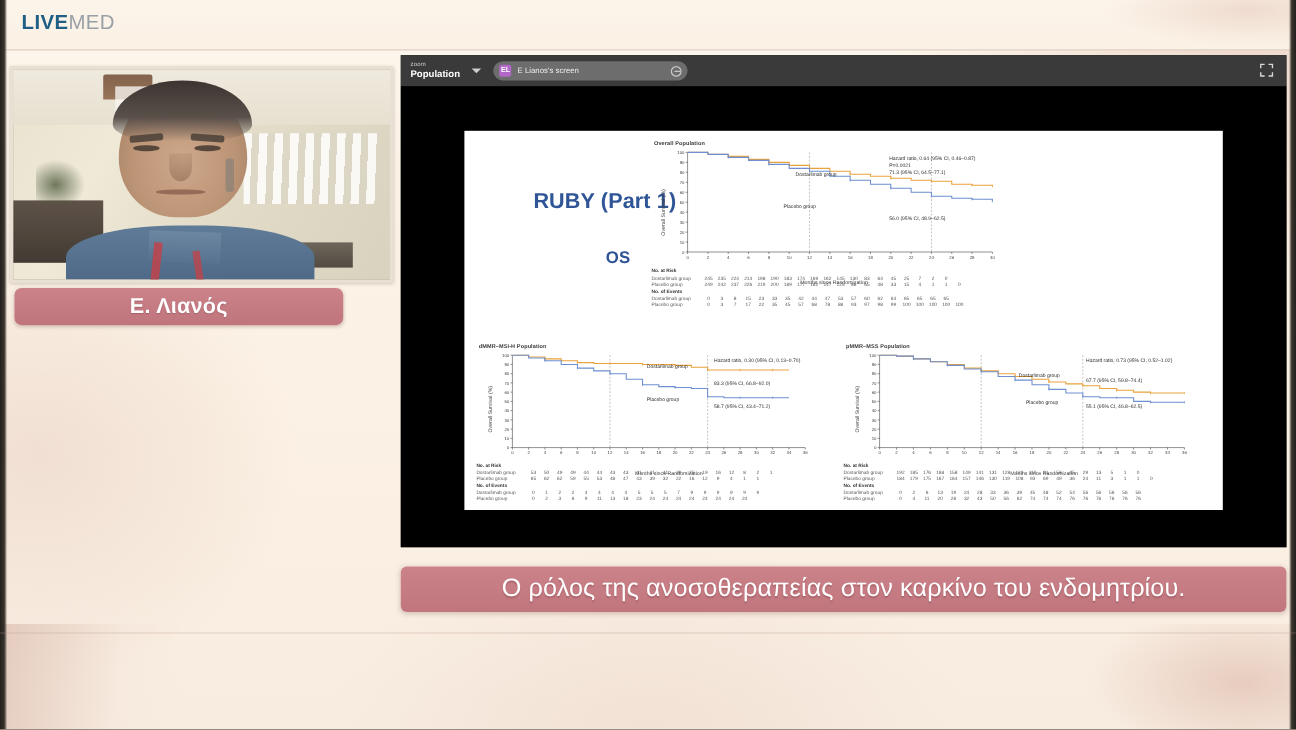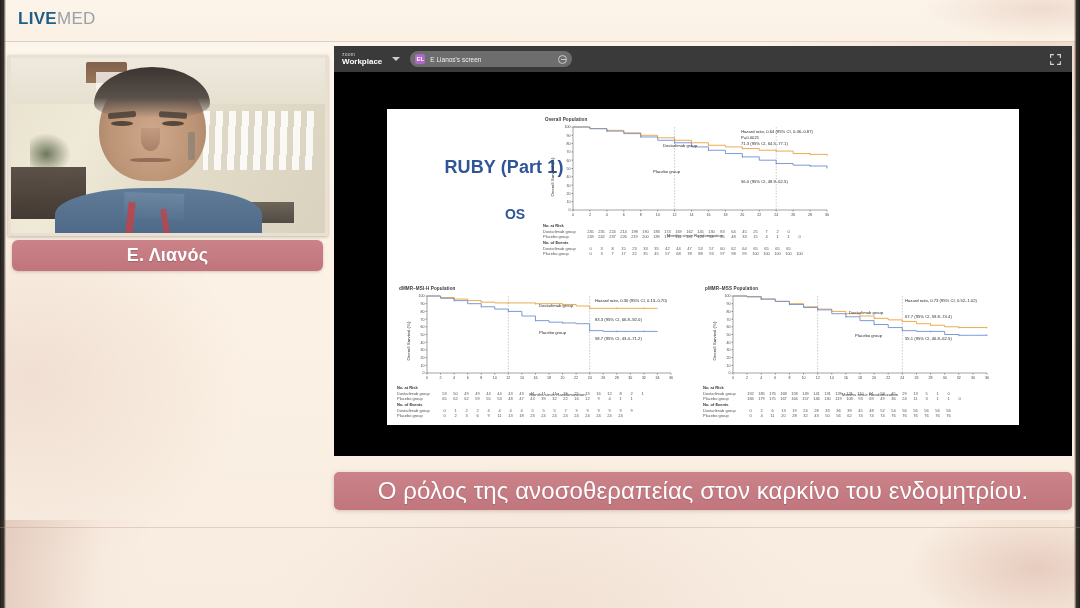--- a/index.html
+++ b/index.html
@@ -160,21 +160,21 @@
     position:absolute; left:48%; bottom:0; width:2%; height:14%;
     background:#c0434a; opacity:.8; transform: rotate(-8deg);
   }
   .cam .earphone {
     position:absolute; left:56.5%; top:42%; width:2%; height:16%;
     background:#8e8378; border-radius:2px; opacity:.8;
   }
 
   
   .name-banner {
-    position: absolute; left: 12px; top: 240px; width: 311px; height: 31px;
+    position: absolute; left: 12px; top: 240px; width: 274px; height: 31px;
     background: linear-gradient(180deg,#cb8289 0%, #c0757d 100%);
     border-radius: 6px;
     display: flex; align-items: center; justify-content: center;
     box-shadow: 0 1px 3px rgba(120,80,80,.3);
   }
   .name-banner span {
     color: #fff; font-size: 18px; font-weight: 700; letter-spacing: .2px;
     text-shadow: 0 1px 1px rgba(120,60,65,.4);
   }
 
@@ -271,21 +271,21 @@
 
   
   .subtitle-bar {
     position: absolute; left: 334px; top: 472px; width: 738px; height: 38px;
     background: linear-gradient(180deg,#cb8289 0%, #c1767e 100%);
     border-radius: 5px;
     display: flex; align-items: center; justify-content: center;
     box-shadow: 0 1px 4px rgba(120,80,80,.28);
   }
   .subtitle-bar span {
-    color: #fff; font-size: 24px; letter-spacing: .1px;
+    color: #fff; font-size: 21px; letter-spacing: .1px;
     text-shadow: 0 1px 1px rgba(120,60,65,.35);
     text-align: center;
   }
 
   
   .bottom-band {
     position: absolute; left: 0; top: 527px; width: 1080px; height: 81px;
     border-top: 1px solid rgba(180,150,135,.35);
   }
 </style>
@@ -333,21 +333,21 @@
   </div>
 
   <div class="name-banner">
     <span>Ε. Λιανός</span>
   </div>
 
   <div class="share-win">
     <div class="share-top">
       <div class="zoom-logo">
         <span class="zm">zoom</span>
-        <span class="wp">Workplace</span>
+        <span class="wp">Population</span>
       </div>
       <div class="caret"></div>
       <div class="share-tab">
         <div class="tab-avatar">EL</div>
         <div class="tab-label">E Lianos's screen</div>
         <div class="tab-close"></div>
       </div>
       <div class="expand-icon">
         <svg width="13" height="13" viewBox="0 0 16 16" fill="none" stroke="#d8d8d8" stroke-width="1.4">
           <path d="M2 6V2h4M14 10v4h-4M14 6V2h-4M2 10v4h4"></path>

